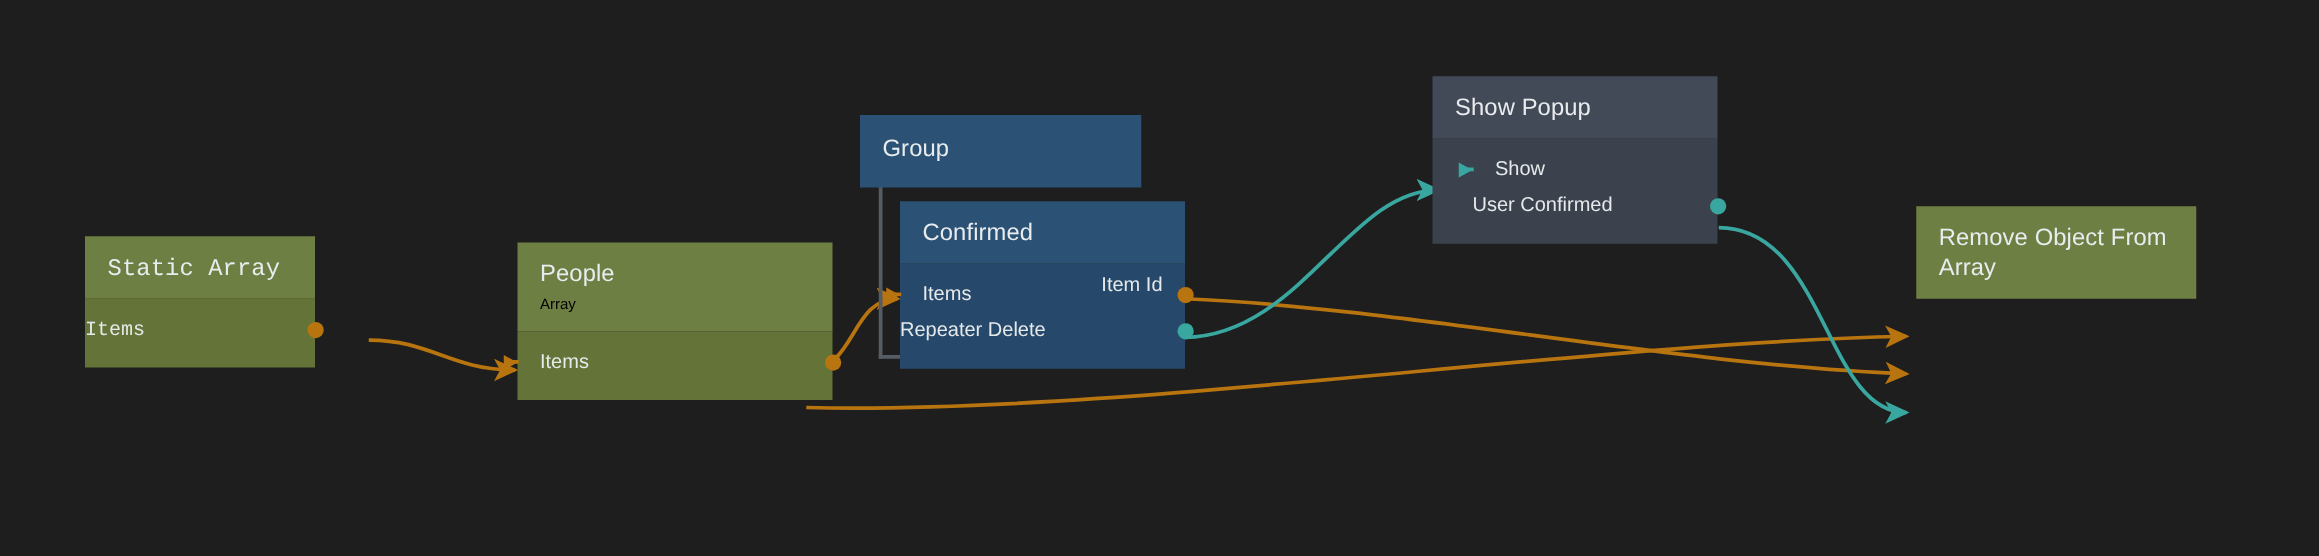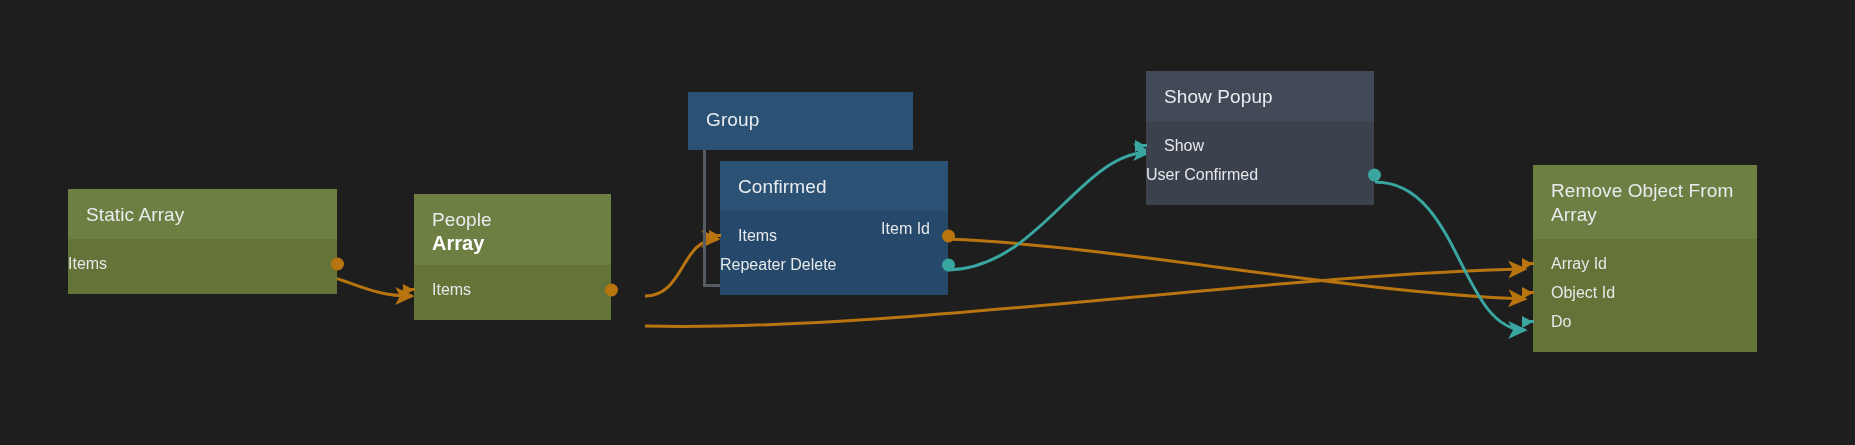--- a/index.html
+++ b/index.html
@@ -40,25 +40,24 @@
   }
   .node-title {
     font-size: 19px;
     line-height: 24px;
     color: #e9ecef;
     font-weight: 400;
     letter-spacing: 0.1px;
     white-space: pre-wrap;
   }
   .node-subtitle {
-    font-size: 20px;
+    font-size: 12px;
     line-height: 20px;
-    color: #ffffff;
+    color: #000000;
     margin-top: 1px;
-    font-weight: bold;
   }
   .node-body {
     box-sizing: border-box;
     padding: 10px 0 16px 0;
     position: relative;
   }
   .port-row {
     position: relative;
     height: 29px;
     display: flex;
@@ -107,21 +106,21 @@
     background: #b8740f;
   }
   .marker-out.teal { background: #3aa6a0; }
 
   
   .theme-green .node-header { background: #6d7f42; }
   .theme-green .node-body   { background: #647337; }
   .theme-blue  .node-header { background: #2b5274; }
   .theme-blue  .node-body   { background: #26486a; }
   .theme-slate .node-header { background: #434a57; }
-  .theme-slate .node-body   { background: #3b414d; }
+  .theme-slate .node-body   { background: #3b414d; padding-left: 32px; }
 
   .group-bracket {
     position: absolute;
     box-sizing: border-box;
     border-left: 3px solid #565c63;
     border-top: 3px solid #565c63;
     border-bottom: 3px solid #565c63;
     pointer-events: none;
   }
 </style>
@@ -148,33 +147,33 @@
 
     <path d="M 645 326 C 900 332, 1260 275, 1525 269" fill="none" stroke="#b8740f" stroke-width="3" marker-end="url(#arrow-orange)"></path>
 
     <path d="M 948 270 C 1040 268, 1080 152, 1150 152" fill="none" stroke="#3aa6a0" stroke-width="3" marker-end="url(#arrow-teal)"></path>
 
     <path d="M 1375 182 C 1460 182, 1460 330, 1525 330" fill="none" stroke="#3aa6a0" stroke-width="3" marker-end="url(#arrow-teal)"></path>
   </svg>
 
   <div class="group-bracket" style="left: 703px; top: 137px; width: 22px; height: 150px;"></div>
 
-  <div class="node theme-green" style="left: 68px; top: 189px; width: 269px;">
+  <div class="node theme-green" style="left: 68px; top: 189px; width: 184px; font-family: Liberation Mono, monospace;">
     <div class="node-header">
       <div class="node-title">Static Array</div>
     </div>
     <div class="node-body">
       <div class="port-row out">
         <span class="port-label">Items</span>
         <span class="marker marker-out"></span>
       </div>
     </div>
   </div>
 
-  <div class="node theme-green" style="left: 414px; top: 194px; width: 197px;">
+  <div class="node theme-green" style="left: 414px; top: 194px; width: 252px;">
     <div class="node-header">
       <div class="node-title">People</div>
       <div class="node-subtitle">Array</div>
     </div>
     <div class="node-body">
       <div class="port-row both">
         <span class="marker marker-in">
             <span class="stem"></span>
           </span>
         <span class="port-label">Items</span>
@@ -205,21 +204,21 @@
         <span class="port-label">Repeater Delete</span>
         <span class="marker marker-out teal"></span>
       </div>
     </div>
 
     <div style="position:absolute; right: 18px; top: 58px; height: 29px; display:flex; align-items:flex-start;">
       <span class="port-label">Item Id</span>
     </div>
   </div>
 
-  <div class="node theme-slate" style="left: 1146px; top: 71px; width: 228px;">
+  <div class="node theme-slate" style="left: 1146px; top: 61px; width: 228px;">
     <div class="node-header">
       <div class="node-title">Show Popup</div>
     </div>
     <div class="node-body">
       <div class="port-row in">
         <span class="marker marker-in teal">
             <span class="stem"></span>
           </span>
         <span class="port-label">Show</span>
       </div>
@@ -227,35 +226,15 @@
         <span class="port-label">User Confirmed</span>
         <span class="marker marker-out teal"></span>
       </div>
     </div>
   </div>
 
   <div class="node theme-green" style="left: 1533px; top: 165px; width: 224px;">
     <div class="node-header">
       <div class="node-title">Remove Object From Array</div>
     </div>
-    <div class="node-body">
-      <div class="port-row in">
-        <span class="marker marker-in">
-            <span class="stem"></span>
-          </span>
-        <span class="port-label">Array Id</span>
-      </div>
-      <div class="port-row in">
-        <span class="marker marker-in">
-            <span class="stem"></span>
-          </span>
-        <span class="port-label">Object Id</span>
-      </div>
-      <div class="port-row in">
-        <span class="marker marker-in teal">
-            <span class="stem"></span>
-          </span>
-        <span class="port-label">Do</span>
-      </div>
-    </div>
   </div>
 
 </div>
 
 </body></html>

